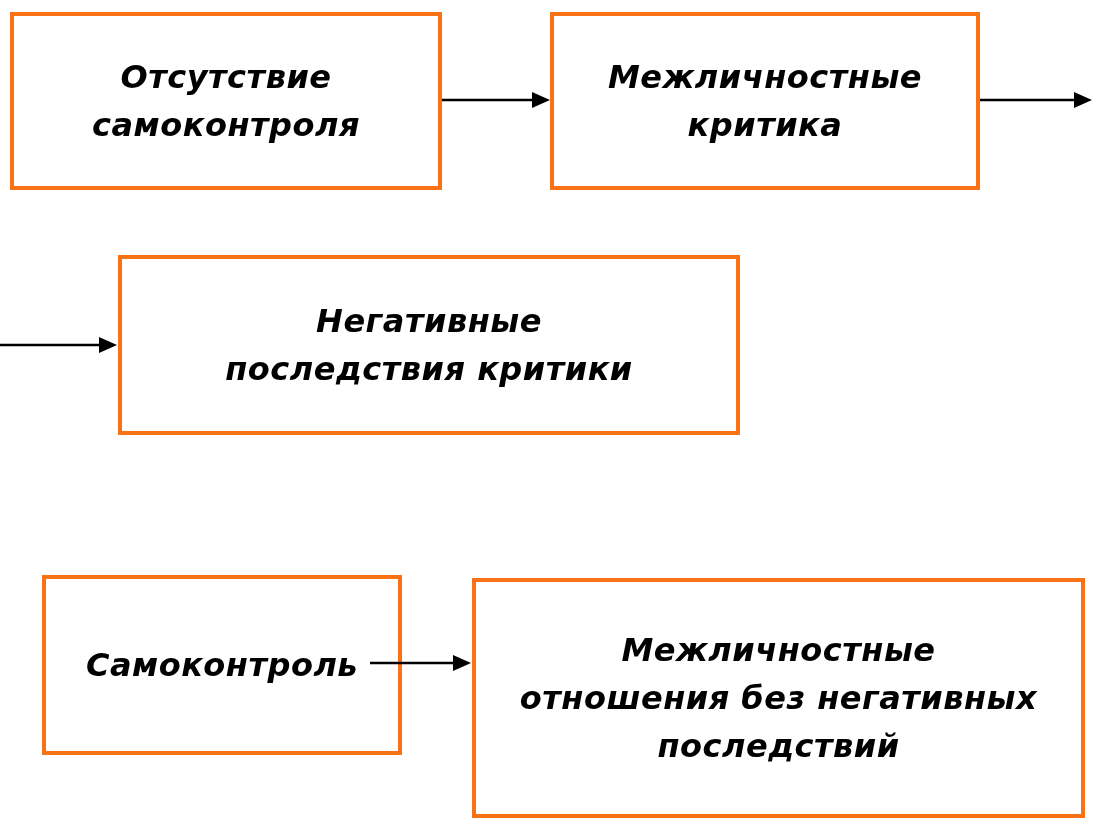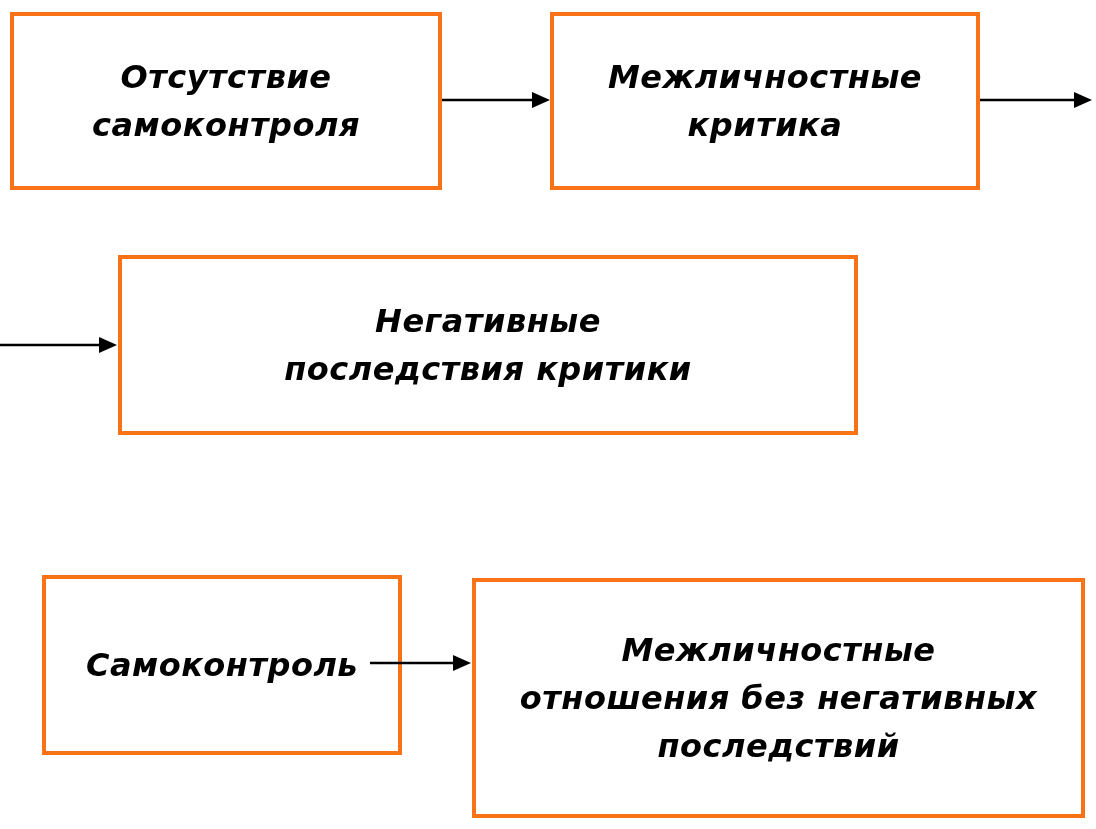--- a/index.html
+++ b/index.html
@@ -36,21 +36,21 @@
     letter-spacing: 0.5px;
   }
   .arrow {
     position: absolute;
     display: block;
   }
 
   
   #node-1 { left: 10px;  top: 12px;  width: 432px; height: 178px; }
   #node-2 { left: 550px; top: 12px;  width: 430px; height: 178px; }
-  #node-3 { left: 118px; top: 255px; width: 740px; height: 180px; }
+  #node-3 { left: 118px; top: 255px; width: 622px; height: 180px; }
   #node-4 { left: 10px;  top: 575px; width: 360px; height: 180px; margin-left: 32px; }
   #node-5 { left: 472px; top: 578px; width: 613px; height: 240px; }
 
   
   #arrow-1 { left: 442px;  top: 88px;  }
   #arrow-2 { left: 980px;  top: 88px;  }
   #arrow-3 { left: 0px;    top: 333px; }
   #arrow-4 { left: 370px;  top: 651px; }
 </style>
 </head>

